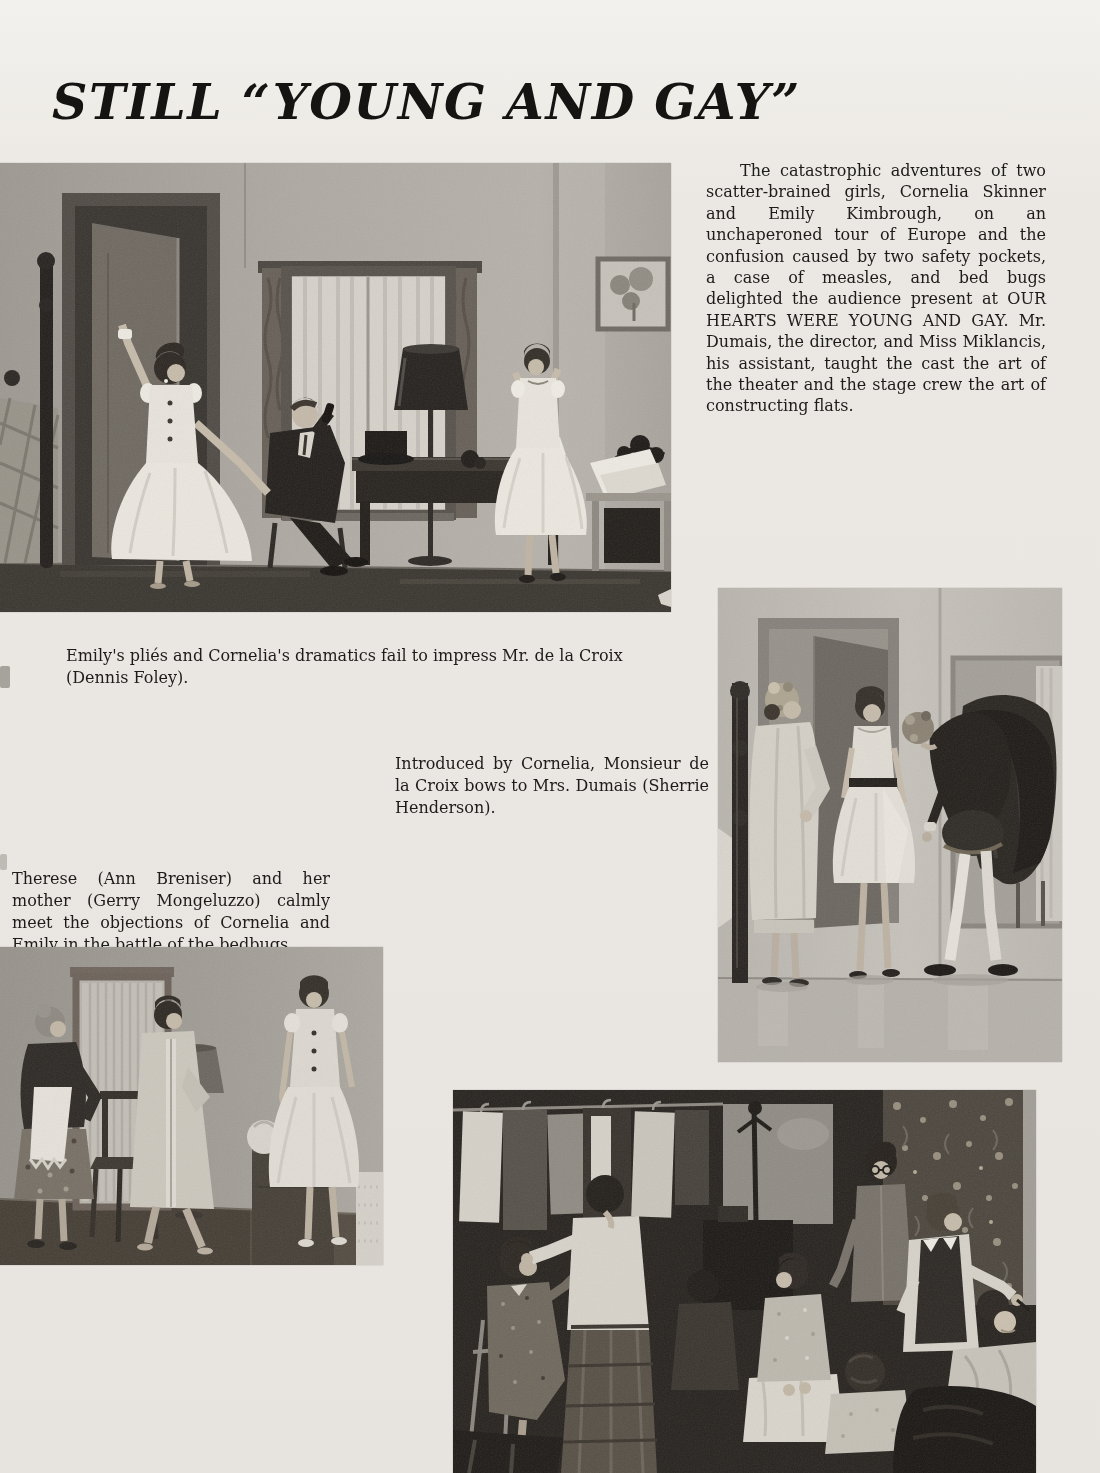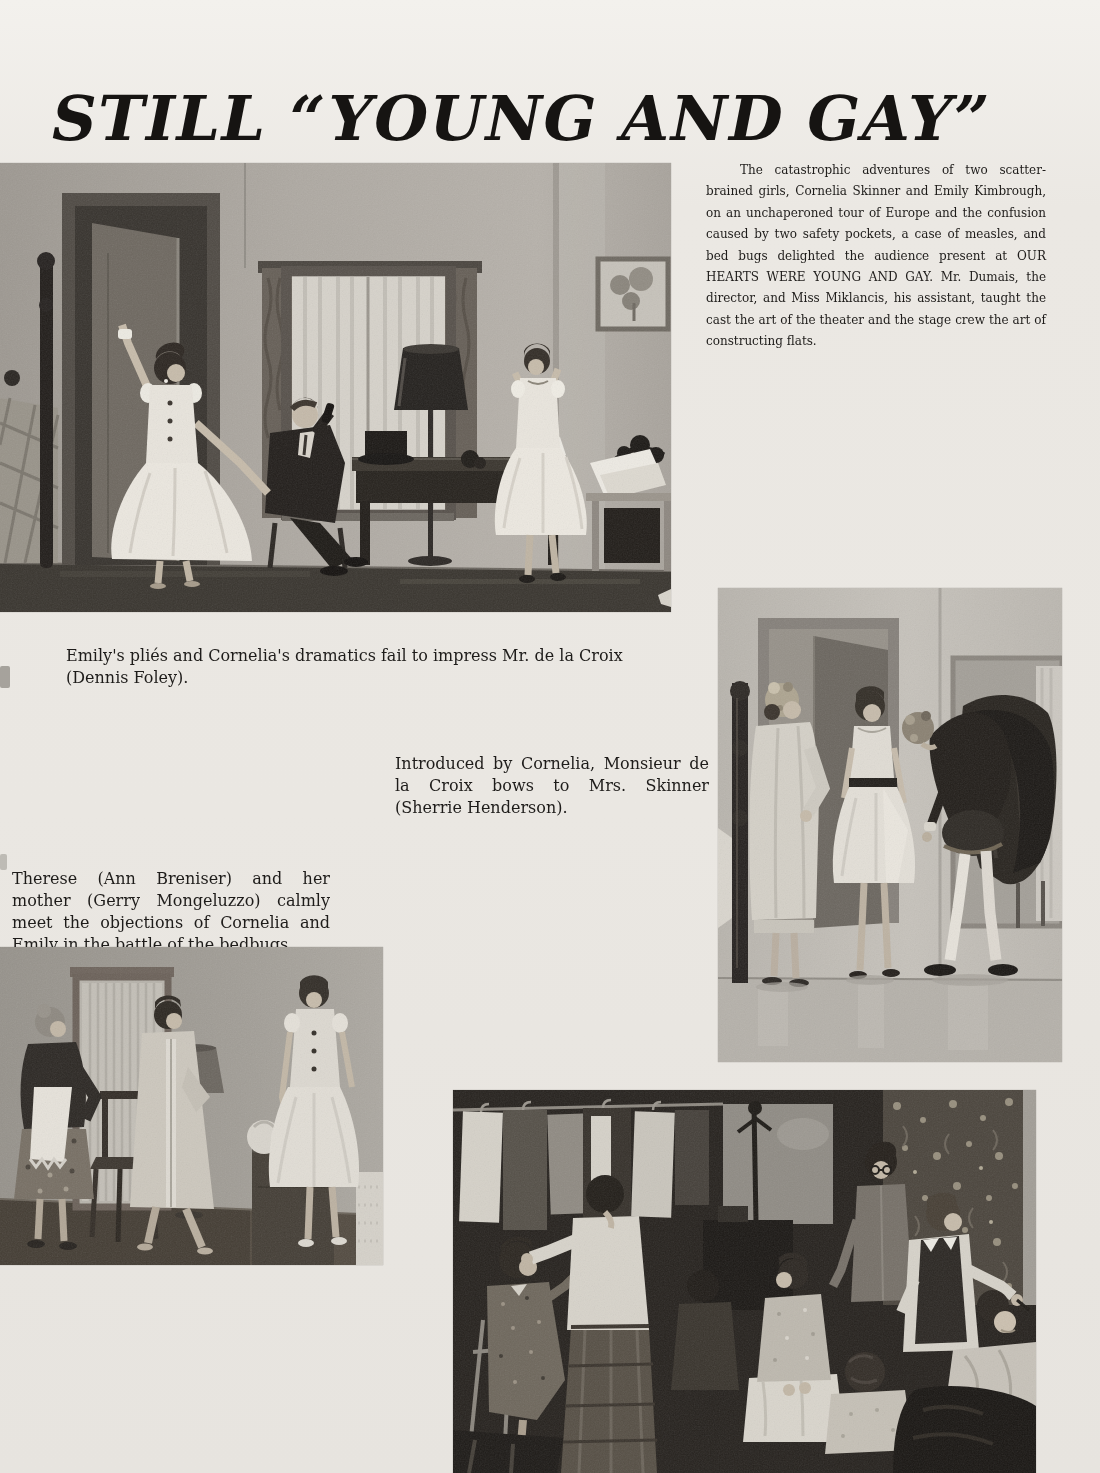--- a/index.html
+++ b/index.html
@@ -3,32 +3,32 @@
 <meta charset="utf-8">
 <style>
   html,body{margin:0;padding:0;background:#8a8a8a;}
   .page{
     position:relative;width:1100px;height:1473px;overflow:hidden;
     background:linear-gradient(180deg,#f3f1ed 0%,#ebe8e3 14%,#eae7e2 55%,#e7e4df 100%);
     font-family:"DejaVu Serif","Liberation Serif",serif;color:#1c1a18;
   }
   .page-title{
     position:absolute;left:52px;top:40px;width:640px;
-    font-size:62px;font-style:italic;font-weight:600;letter-spacing:1.5px;
+    font-size:49px;font-style:italic;font-weight:600;letter-spacing:1.5px;
     white-space:nowrap;color:#161412;
   }
   .photo{position:absolute;overflow:hidden;background:#9a968f;box-shadow:0 0 1px rgba(0,0,0,.35);}
   .photo svg{display:block;width:100%;height:100%;}
   .photo-stage-wide{left:0;top:163px;width:671px;height:449px;}
   .photo-bow-scene{left:718px;top:588px;width:344px;height:474px;}
   .photo-bedbug-scene{left:0;top:947px;width:383px;height:318px;}
   .photo-makeup-scene{left:453px;top:1090px;width:583px;height:383px;}
   .article{
     position:absolute;left:706px;top:160px;width:340px;
-    font-size:12px;line-height:21.4px;text-align:justify;color:#1e1c1a;
+    font-size:16px;line-height:21.4px;text-align:justify;color:#1e1c1a;
   }
   .article p{margin:0;text-indent:34px;}
   .caption{
     position:absolute;font-size:16px;line-height:22px;color:#1e1c1a;
   }
   .caption-1{left:66px;top:629px;width:578px;text-align:left;}
   .caption-2{left:395px;top:737px;width:314px;text-align:justify;}
   .caption-3{left:12px;top:852px;width:318px;text-align:justify;}
   .caption-4{left:97px;top:1300px;width:350px;text-align:justify;}
   .scan-artifact{position:absolute;background:#6e6962;opacity:.55;border-radius:2px;}
@@ -296,21 +296,21 @@
         <ellipse cx="222" cy="382" rx="16" ry="6" fill="#1a1714"></ellipse>
         <ellipse cx="285" cy="382" rx="15" ry="6" fill="#1a1714"></ellipse>
       </g>
       <ellipse cx="64" cy="399" rx="26" ry="5" fill="#a5a19a" opacity=".7"></ellipse>
       <ellipse cx="152" cy="392" rx="24" ry="5" fill="#a5a19a" opacity=".7"></ellipse>
       <ellipse cx="252" cy="392" rx="38" ry="6" fill="#a5a19a" opacity=".7"></ellipse>
       <rect width="344" height="474" filter="url(#grain)" opacity=".13"></rect>
     </svg>
   </figure>
 
-  <p class="caption caption-2">Introduced by Cornelia, Monsieur de la Croix bows to Mrs. Skinner (Sherrie Henderson).</p>
+  <p class="caption caption-2">Introduced by Cornelia, Monsieur de la Croix bows to Mrs. Dumais (Sherrie Henderson).</p>
 
   <p class="caption caption-3">Therese (Ann Breniser) and her mother (Gerry Mongeluzzo) calmly meet the objections of Cornelia and Emily in the battle of the bedbugs.</p>
 
   <figure class="photo photo-bedbug-scene" style="margin:0" aria-label="Black-and-white stage photo: a stout woman in a dark cardigan and white apron faces a girl in a light robe walking barefoot while a woman in a white shirtwaist dress looks on.">
     <svg viewBox="0 0 383 318" preserveAspectRatio="none">
       <defs>
         <linearGradient id="p3wall" x1="0" y1="0" x2="1" y2="0">
           <stop offset="0" stop-color="#96928b"></stop>
             <stop offset=".62" stop-color="#a19d96"></stop>
           <stop offset="1" stop-color="#aca8a1"></stop>

